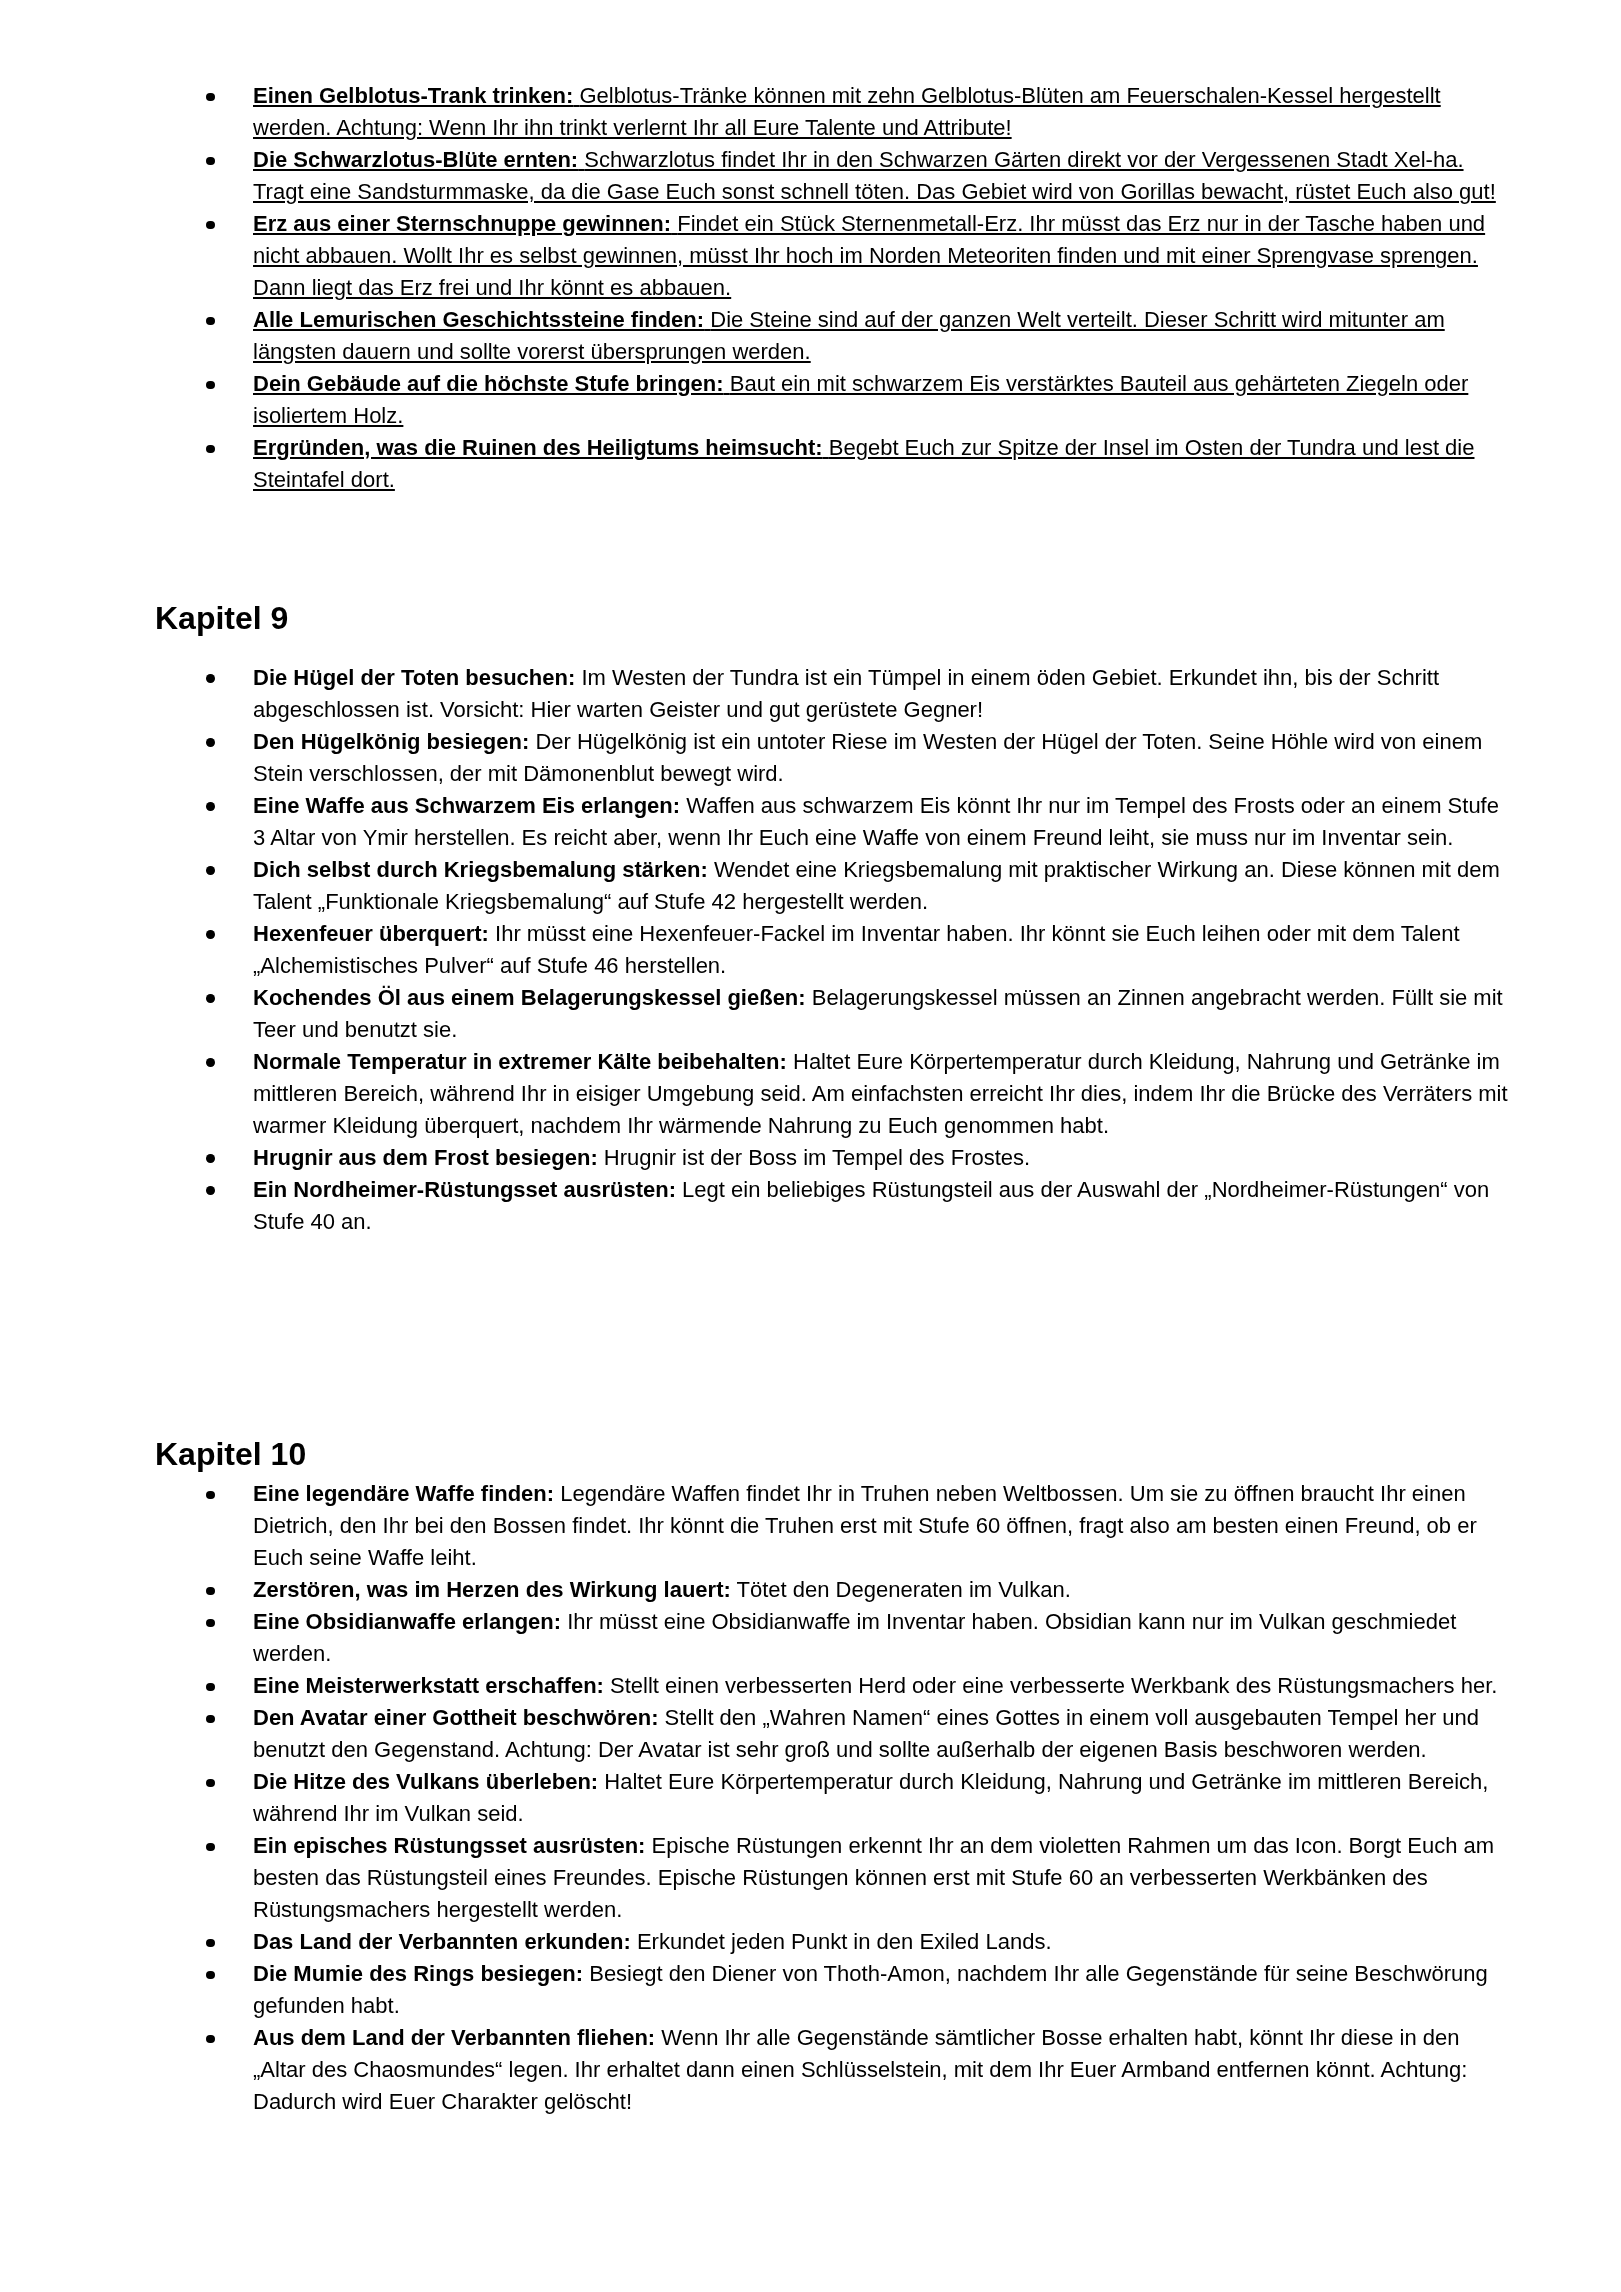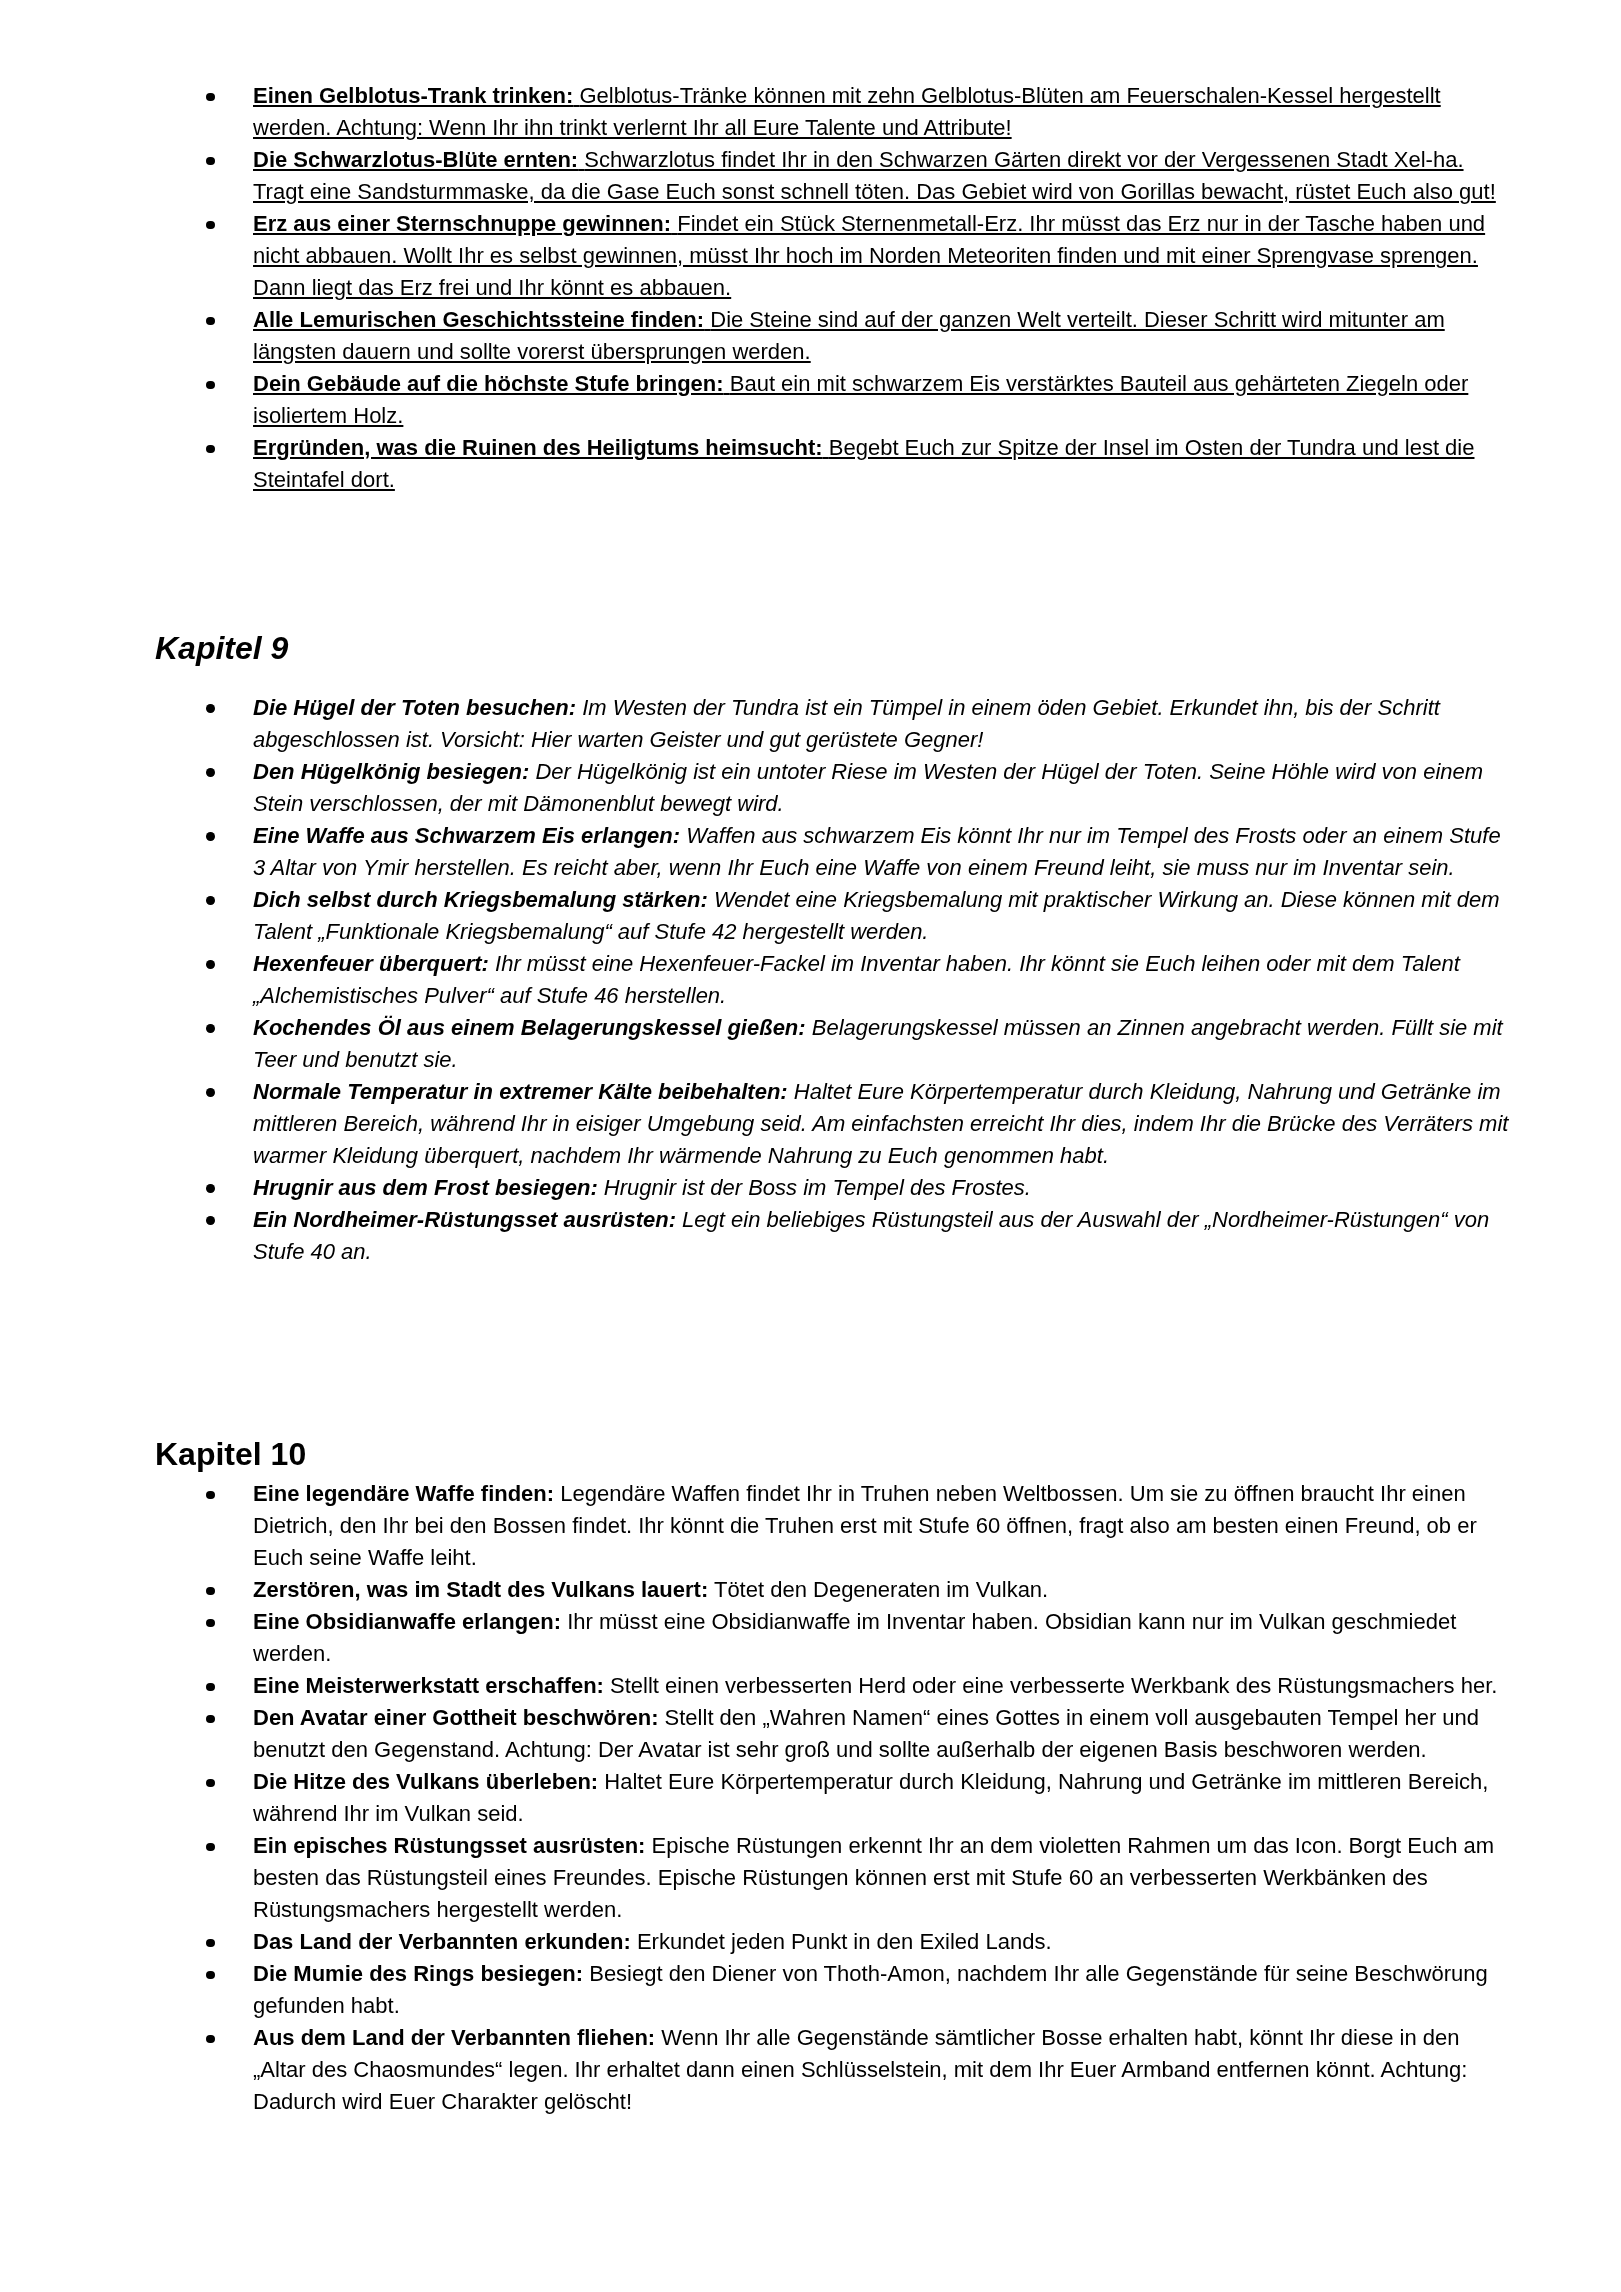--- a/index.html
+++ b/index.html
@@ -83,40 +83,40 @@
     <ul class="items">
       <li><span class="bullet"></span><span class="title">Einen Gelblotus-Trank trinken:</span> <span>Gelblotus-Tränke können mit zehn Gelblotus-Blüten am Feuerschalen-Kessel hergestellt werden. Achtung: Wenn Ihr ihn trinkt verlernt Ihr all Eure Talente und Attribute!</span></li>
       <li><span class="bullet"></span><span class="title">Die Schwarzlotus-Blüte ernten:</span> <span>Schwarzlotus findet Ihr in den Schwarzen Gärten direkt vor der Vergessenen Stadt Xel-ha. Tragt eine Sandsturmmaske, da die Gase Euch sonst schnell töten. Das Gebiet wird von Gorillas bewacht, rüstet Euch also gut!</span></li>
       <li><span class="bullet"></span><span class="title">Erz aus einer Sternschnuppe gewinnen:</span> <span>Findet ein Stück Sternenmetall-Erz. Ihr müsst das Erz nur in der Tasche haben und nicht abbauen. Wollt Ihr es selbst gewinnen, müsst Ihr hoch im Norden Meteoriten finden und mit einer Sprengvase sprengen. Dann liegt das Erz frei und Ihr könnt es abbauen.</span></li>
       <li><span class="bullet"></span><span class="title">Alle Lemurischen Geschichtssteine finden:</span> <span>Die Steine sind auf der ganzen Welt verteilt. Dieser Schritt wird mitunter am längsten dauern und sollte vorerst übersprungen werden.</span></li>
       <li><span class="bullet"></span><span class="title">Dein Gebäude auf die höchste Stufe bringen:</span> <span>Baut ein mit schwarzem Eis verstärktes Bauteil aus gehärteten Ziegeln oder isoliertem Holz.</span></li>
       <li><span class="bullet"></span><span class="title">Ergründen, was die Ruinen des Heiligtums heimsucht:</span> <span>Begebt Euch zur Spitze der Insel im Osten der Tundra und lest die Steintafel dort.</span></li>
     </ul>
   </div>
 
-  <div class="section" style="top:629px;font-style:italic;">
+  <div class="section" style="top:599px;">
     <h2 class="heading">Kapitel 9</h2>
     <ul class="items" style="margin-top:23.5px;">
       <li><span class="bullet"></span><span class="title">Die Hügel der Toten besuchen:</span> <span>Im Westen der Tundra ist ein Tümpel in einem öden Gebiet. Erkundet ihn, bis der Schritt abgeschlossen ist. Vorsicht: Hier warten Geister und gut gerüstete Gegner!</span></li>
       <li><span class="bullet"></span><span class="title">Den Hügelkönig besiegen:</span> <span>Der Hügelkönig ist ein untoter Riese im Westen der Hügel der Toten. Seine Höhle wird von einem Stein verschlossen, der mit Dämonenblut bewegt wird.</span></li>
       <li><span class="bullet"></span><span class="title">Eine Waffe aus Schwarzem Eis erlangen:</span> <span>Waffen aus schwarzem Eis könnt Ihr nur im Tempel des Frosts oder an einem Stufe 3 Altar von Ymir herstellen. Es reicht aber, wenn Ihr Euch eine Waffe von einem Freund leiht, sie muss nur im Inventar sein.</span></li>
       <li><span class="bullet"></span><span class="title">Dich selbst durch Kriegsbemalung stärken:</span> <span>Wendet eine Kriegsbemalung mit praktischer Wirkung an. Diese können mit dem Talent „Funktionale Kriegsbemalung“ auf Stufe 42 hergestellt werden.</span></li>
       <li><span class="bullet"></span><span class="title">Hexenfeuer überquert:</span> <span>Ihr müsst eine Hexenfeuer-Fackel im Inventar haben. Ihr könnt sie Euch leihen oder mit dem Talent „Alchemistisches Pulver“ auf Stufe 46 herstellen.</span></li>
       <li><span class="bullet"></span><span class="title">Kochendes Öl aus einem Belagerungskessel gießen:</span> <span>Belagerungskessel müssen an Zinnen angebracht werden. Füllt sie mit Teer und benutzt sie.</span></li>
       <li><span class="bullet"></span><span class="title">Normale Temperatur in extremer Kälte beibehalten:</span> <span>Haltet Eure Körpertemperatur durch Kleidung, Nahrung und Getränke im mittleren Bereich, während Ihr in eisiger Umgebung seid. Am einfachsten erreicht Ihr dies, indem Ihr die Brücke des Verräters mit warmer Kleidung überquert, nachdem Ihr wärmende Nahrung zu Euch genommen habt.</span></li>
       <li><span class="bullet"></span><span class="title">Hrugnir aus dem Frost besiegen:</span> <span>Hrugnir ist der Boss im Tempel des Frostes.</span></li>
       <li><span class="bullet"></span><span class="title">Ein Nordheimer-Rüstungsset ausrüsten:</span> <span>Legt ein beliebiges Rüstungsteil aus der Auswahl der „Nordheimer-Rüstungen“ von Stufe 40 an.</span></li>
     </ul>
   </div>
 
   <div class="section" style="top:1435px;">
     <h2 class="heading">Kapitel 10</h2>
     <ul class="items" style="margin-top:4px;">
       <li><span class="bullet"></span><span class="title">Eine legendäre Waffe finden:</span> <span>Legendäre Waffen findet Ihr in Truhen neben Weltbossen. Um sie zu öffnen braucht Ihr einen Dietrich, den Ihr bei den Bossen findet. Ihr könnt die Truhen erst mit Stufe 60 öffnen, fragt also am besten einen Freund, ob er Euch seine Waffe leiht.</span></li>
-      <li><span class="bullet"></span><span class="title">Zerstören, was im Stadt des Vulkans lauert:</span> <span>Tötet den Degeneraten im Vulkan.</span></li>
+      <li><span class="bullet"></span><span class="title">Zerstören, was im Herzen des Wirkung lauert:</span> <span>Tötet den Degeneraten im Vulkan.</span></li>
       <li><span class="bullet"></span><span class="title">Eine Obsidianwaffe erlangen:</span> <span>Ihr müsst eine Obsidianwaffe im Inventar haben. Obsidian kann nur im Vulkan geschmiedet werden.</span></li>
       <li><span class="bullet"></span><span class="title">Eine Meisterwerkstatt erschaffen:</span> <span>Stellt einen verbesserten Herd oder eine verbesserte Werkbank des Rüstungsmachers her.</span></li>
       <li><span class="bullet"></span><span class="title">Den Avatar einer Gottheit beschwören:</span> <span>Stellt den „Wahren Namen“ eines Gottes in einem voll ausgebauten Tempel her und benutzt den Gegenstand. Achtung: Der Avatar ist sehr groß und sollte außerhalb der eigenen Basis beschworen werden.</span></li>
       <li><span class="bullet"></span><span class="title">Die Hitze des Vulkans überleben:</span> <span>Haltet Eure Körpertemperatur durch Kleidung, Nahrung und Getränke im mittleren Bereich, während Ihr im Vulkan seid.</span></li>
       <li><span class="bullet"></span><span class="title">Ein episches Rüstungsset ausrüsten:</span> <span>Epische Rüstungen erkennt Ihr an dem violetten Rahmen um das Icon. Borgt Euch am besten das Rüstungsteil eines Freundes. Epische Rüstungen können erst mit Stufe 60 an verbesserten Werkbänken des Rüstungsmachers hergestellt werden.</span></li>
       <li><span class="bullet"></span><span class="title">Das Land der Verbannten erkunden:</span> <span>Erkundet jeden Punkt in den Exiled Lands.</span></li>
       <li><span class="bullet"></span><span class="title">Die Mumie des Rings besiegen:</span> <span>Besiegt den Diener von Thoth-Amon, nachdem Ihr alle Gegenstände für seine Beschwörung gefunden habt.</span></li>
       <li><span class="bullet"></span><span class="title">Aus dem Land der Verbannten fliehen:</span> <span>Wenn Ihr alle Gegenstände sämtlicher Bosse erhalten habt, könnt Ihr diese in den „Altar des Chaosmundes“ legen. Ihr erhaltet dann einen Schlüsselstein, mit dem Ihr Euer Armband entfernen könnt. Achtung: Dadurch wird Euer Charakter gelöscht!</span></li>
     </ul>
   </div>

